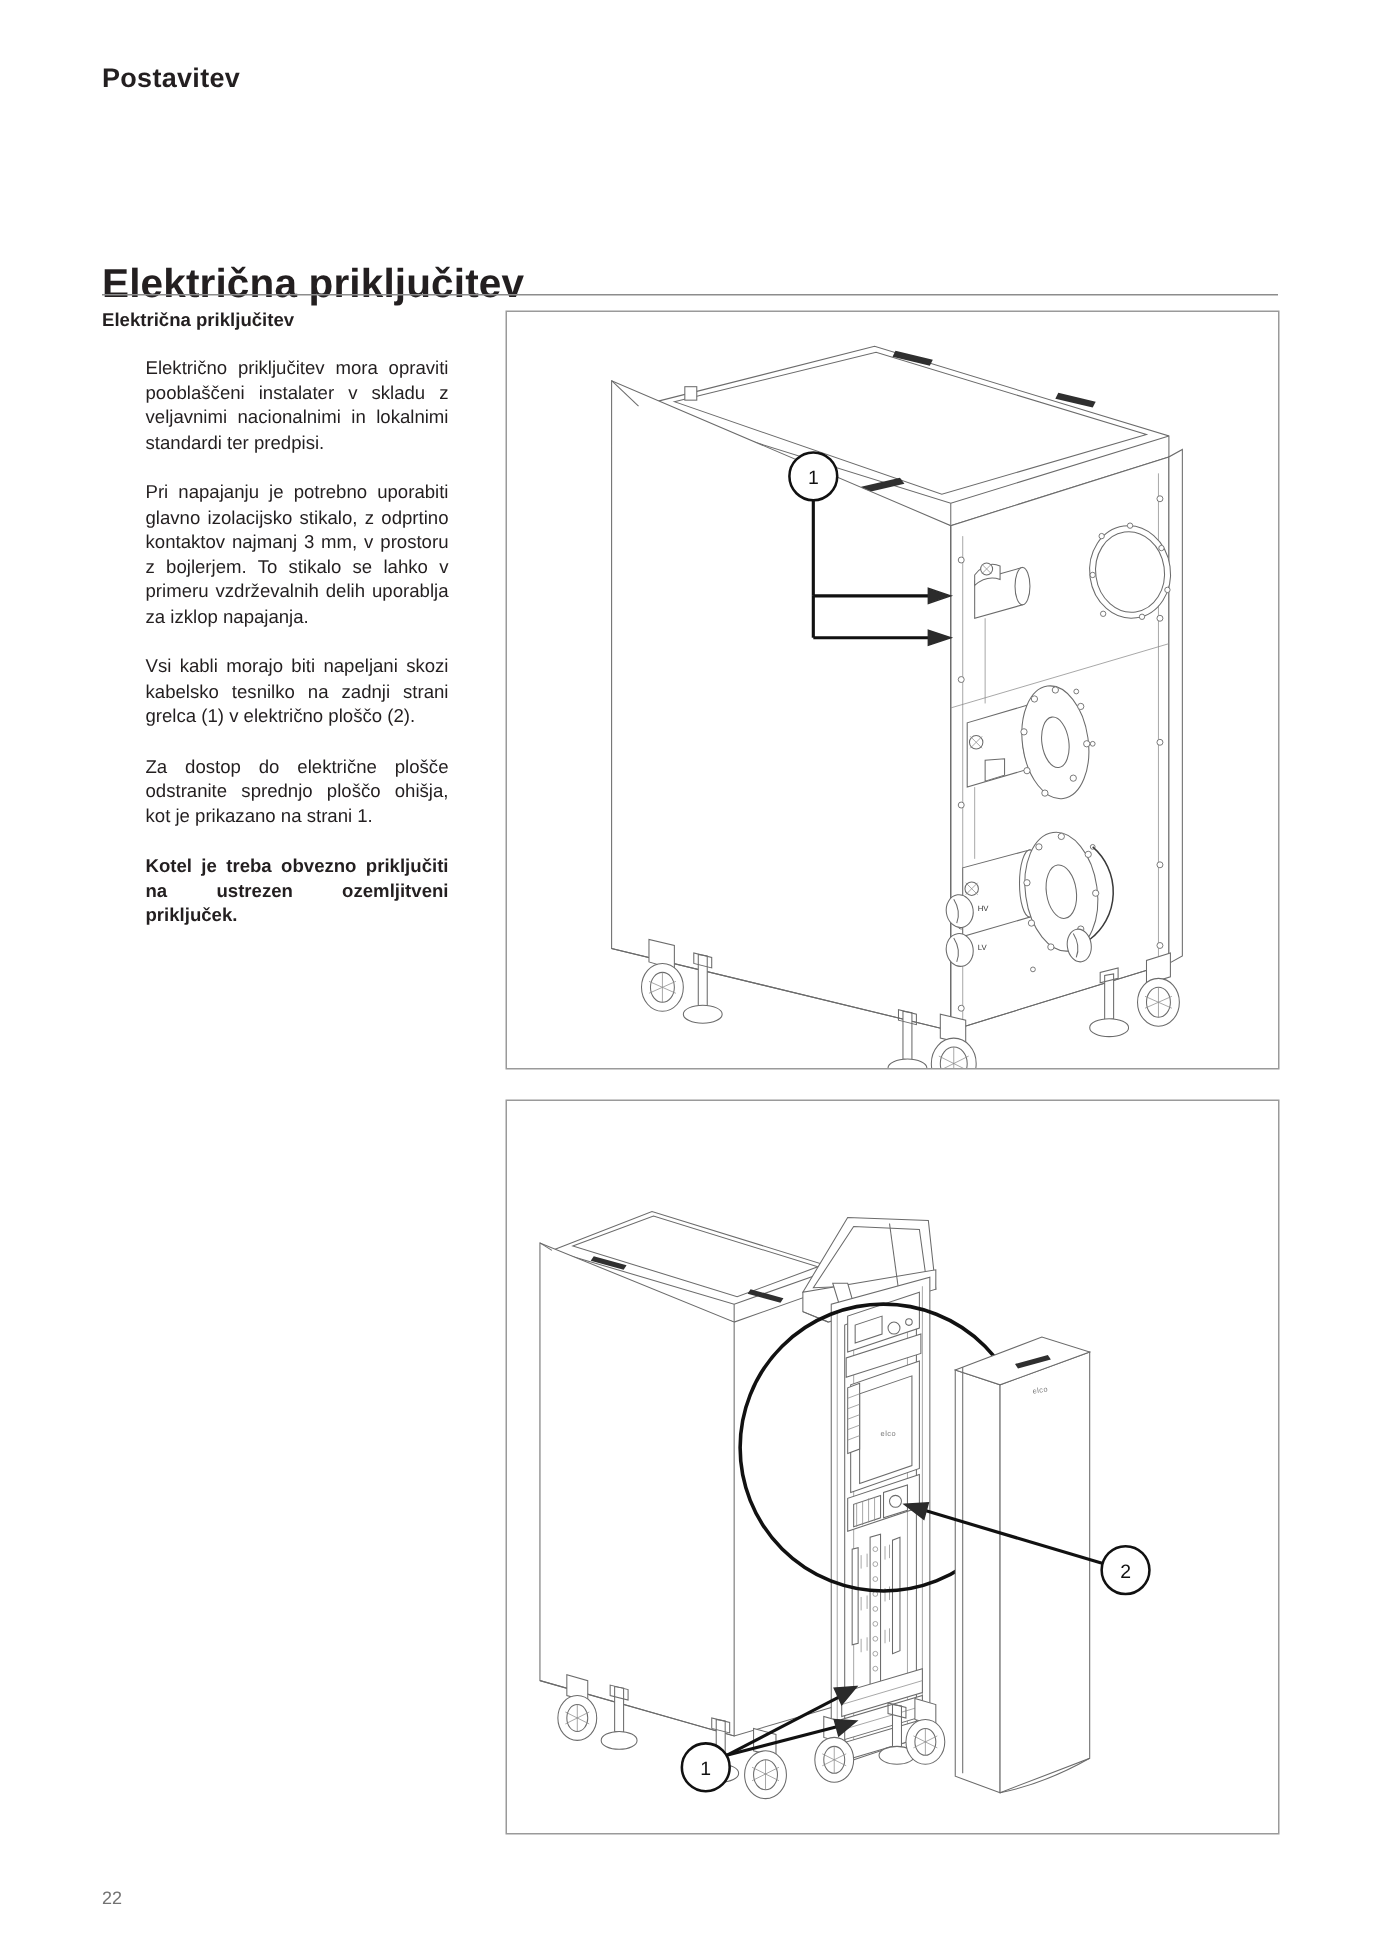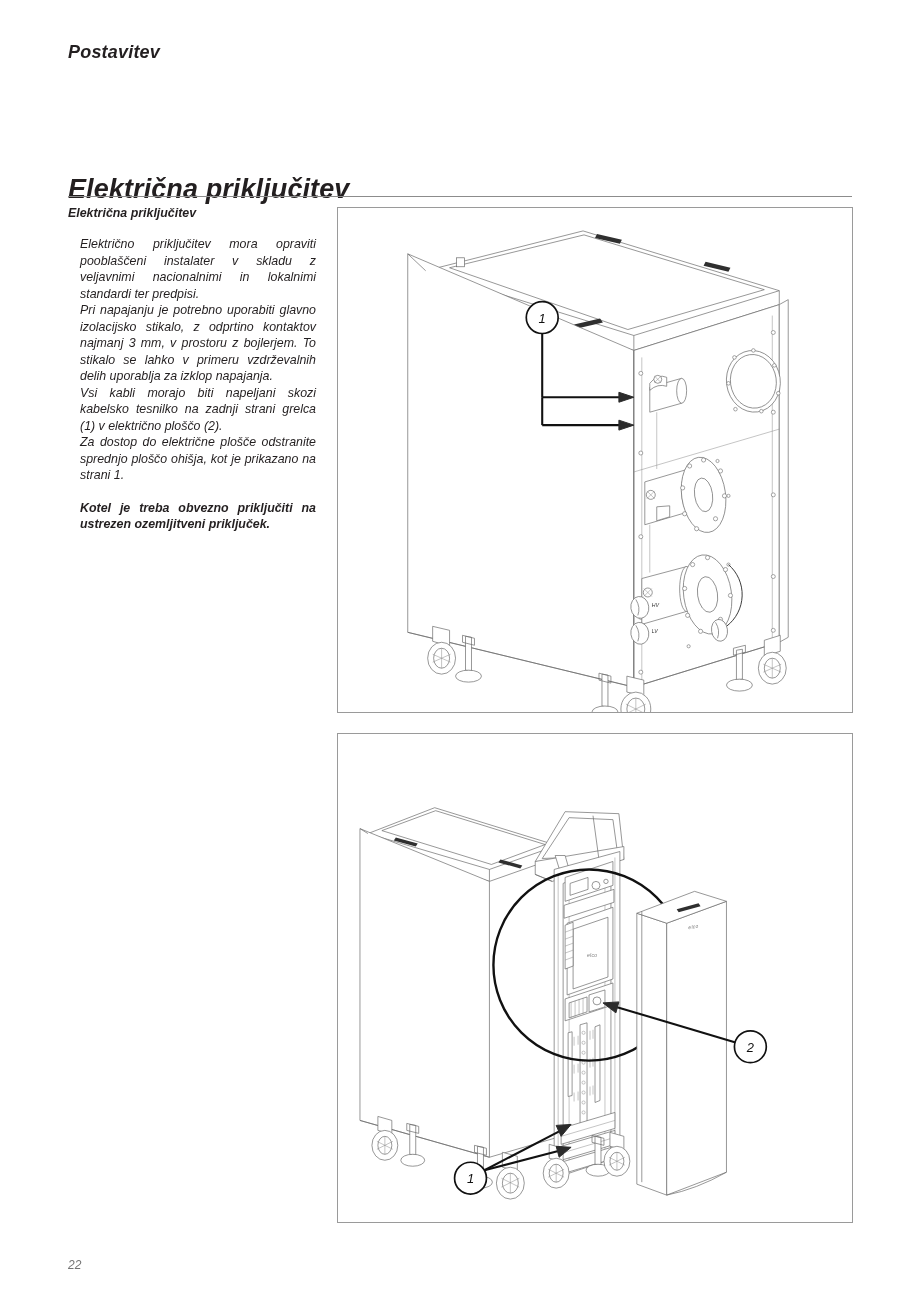--- a/index.html
+++ b/index.html
@@ -4,21 +4,21 @@
 <style>
   * { box-sizing: border-box; }
   html, body { margin:0; padding:0; background:#ffffff; }
   body {
     width:920px; height:1301px;
     font-family:"Liberation Sans", sans-serif;
     color:#1a1a1a;
     position:relative;
     overflow:hidden;
   }
-  .page { position:relative; width:808px; height:1301px;font-style:italic; }
+  .page { position:relative; width:808px; height:1301px; }
 
   
   .running-head {
     position:absolute; left:68px; top:42px;
     font-size:18px; font-weight:bold; letter-spacing:.2px; color:#231f20;
   }
 
   
   .main-title {
     position:absolute; left:68px; top:156px;
@@ -27,21 +27,21 @@
   .title-rule {
     position:absolute; left:68px; top:196px; width:784px; height:1px;
     background:#8c8c8c;
   }
 
   
   .col-left { position:absolute; left:68px; top:206px; width:248px; }
   .sub-head { font-size:12.4px; font-weight:bold; color:#231f20; margin:0 0 16px 0; }
   .body-col { padding-left:12px; }
   .body-col p {
-    margin:0;
+    margin:17px;
     font-size:12.4px;
     line-height:16.5px;
     text-align:justify;
     color:#231f20;
     hyphens:none;
   }
   .body-col p + p { margin-top:0; }
   .note {
     margin-top:16px !important;
     font-weight:bold;

